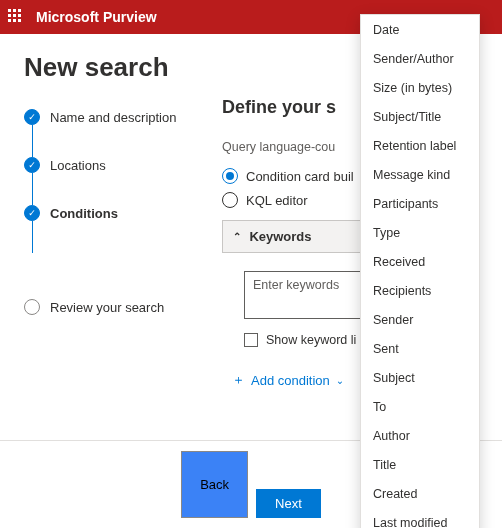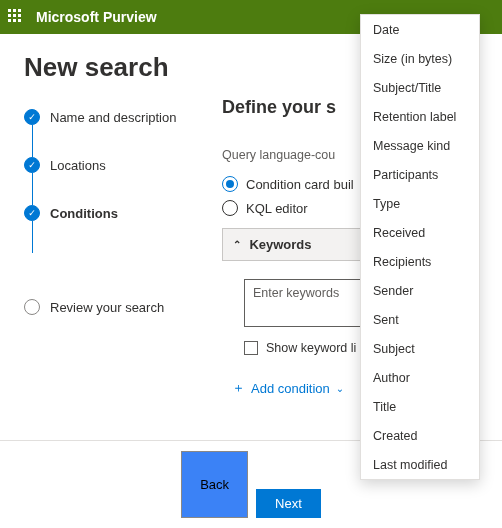--- a/index.html
+++ b/index.html
@@ -8,21 +8,21 @@
     font-size: 13px;
     color: #323130;
     width: 502px;
     height: 528px;
     overflow: hidden;
     background: #fff;
     position: relative;
   }
   .topbar {
     height: 34px;
-    background: #4d7c0f;
+    background: #b91c1c;
     color: #fff;
     display: flex;
     align-items: center;
     padding: 0 8px;
     gap: 12px;
   }
   .waffle {
     width: 16px; height: 16px;
     display: grid;
     grid-template-columns: repeat(3, 3px);
@@ -69,21 +69,21 @@
     flex-shrink: 0;
     display: flex; align-items: center; justify-content: center;
     font-size: 9px; color: #fff;
   }
   .step.done .bullet { background: #0078d4; border-color: #0078d4; }
   .step.current .label { font-weight: 600; }
   .label { font-size: 13px; }
   .main {
     flex: 1;
   }
-  .section-title { font-size: 18px; font-weight: 600; margin-bottom: 30px; }
+  .section-title { font-size: 18px; font-weight: 600; margin-bottom: 22px; }
   .subtext { font-size: 12.5px; color: #605e5c; margin-bottom: 14px; }
   .radios { margin-bottom: 12px; }
   .radio-row {
     display: flex; align-items: center; gap: 8px; margin-bottom: 8px;
     font-size: 13px;
   }
   .radio-outer {
     width: 16px; height: 16px; border-radius: 50%;
     border: 1px solid #323130; display: flex; align-items: center; justify-content: center;
   }
@@ -238,28 +238,30 @@
   </div>
 </div>
 
 <div class="footer">
   <button class="btn">Back</button>
   <button class="btn primary">Next</button>
 </div>
 
 <div class="dropdown" id="dropdown">
     <div class="dd-item">Date</div>
+    <div class="dd-item">Sender/Author</div>
     <div class="dd-item">Size (in bytes)</div>
     <div class="dd-item">Subject/Title</div>
     <div class="dd-item">Retention label</div>
     <div class="dd-item">Message kind</div>
     <div class="dd-item">Participants</div>
     <div class="dd-item">Type</div>
     <div class="dd-item">Received</div>
     <div class="dd-item">Recipients</div>
     <div class="dd-item">Sender</div>
     <div class="dd-item">Sent</div>
     <div class="dd-item">Subject</div>
+    <div class="dd-item">To</div>
     <div class="dd-item">Author</div>
     <div class="dd-item">Title</div>
     <div class="dd-item">Created</div>
     <div class="dd-item">Last modified</div>
   </div>
 
 </body></html>

